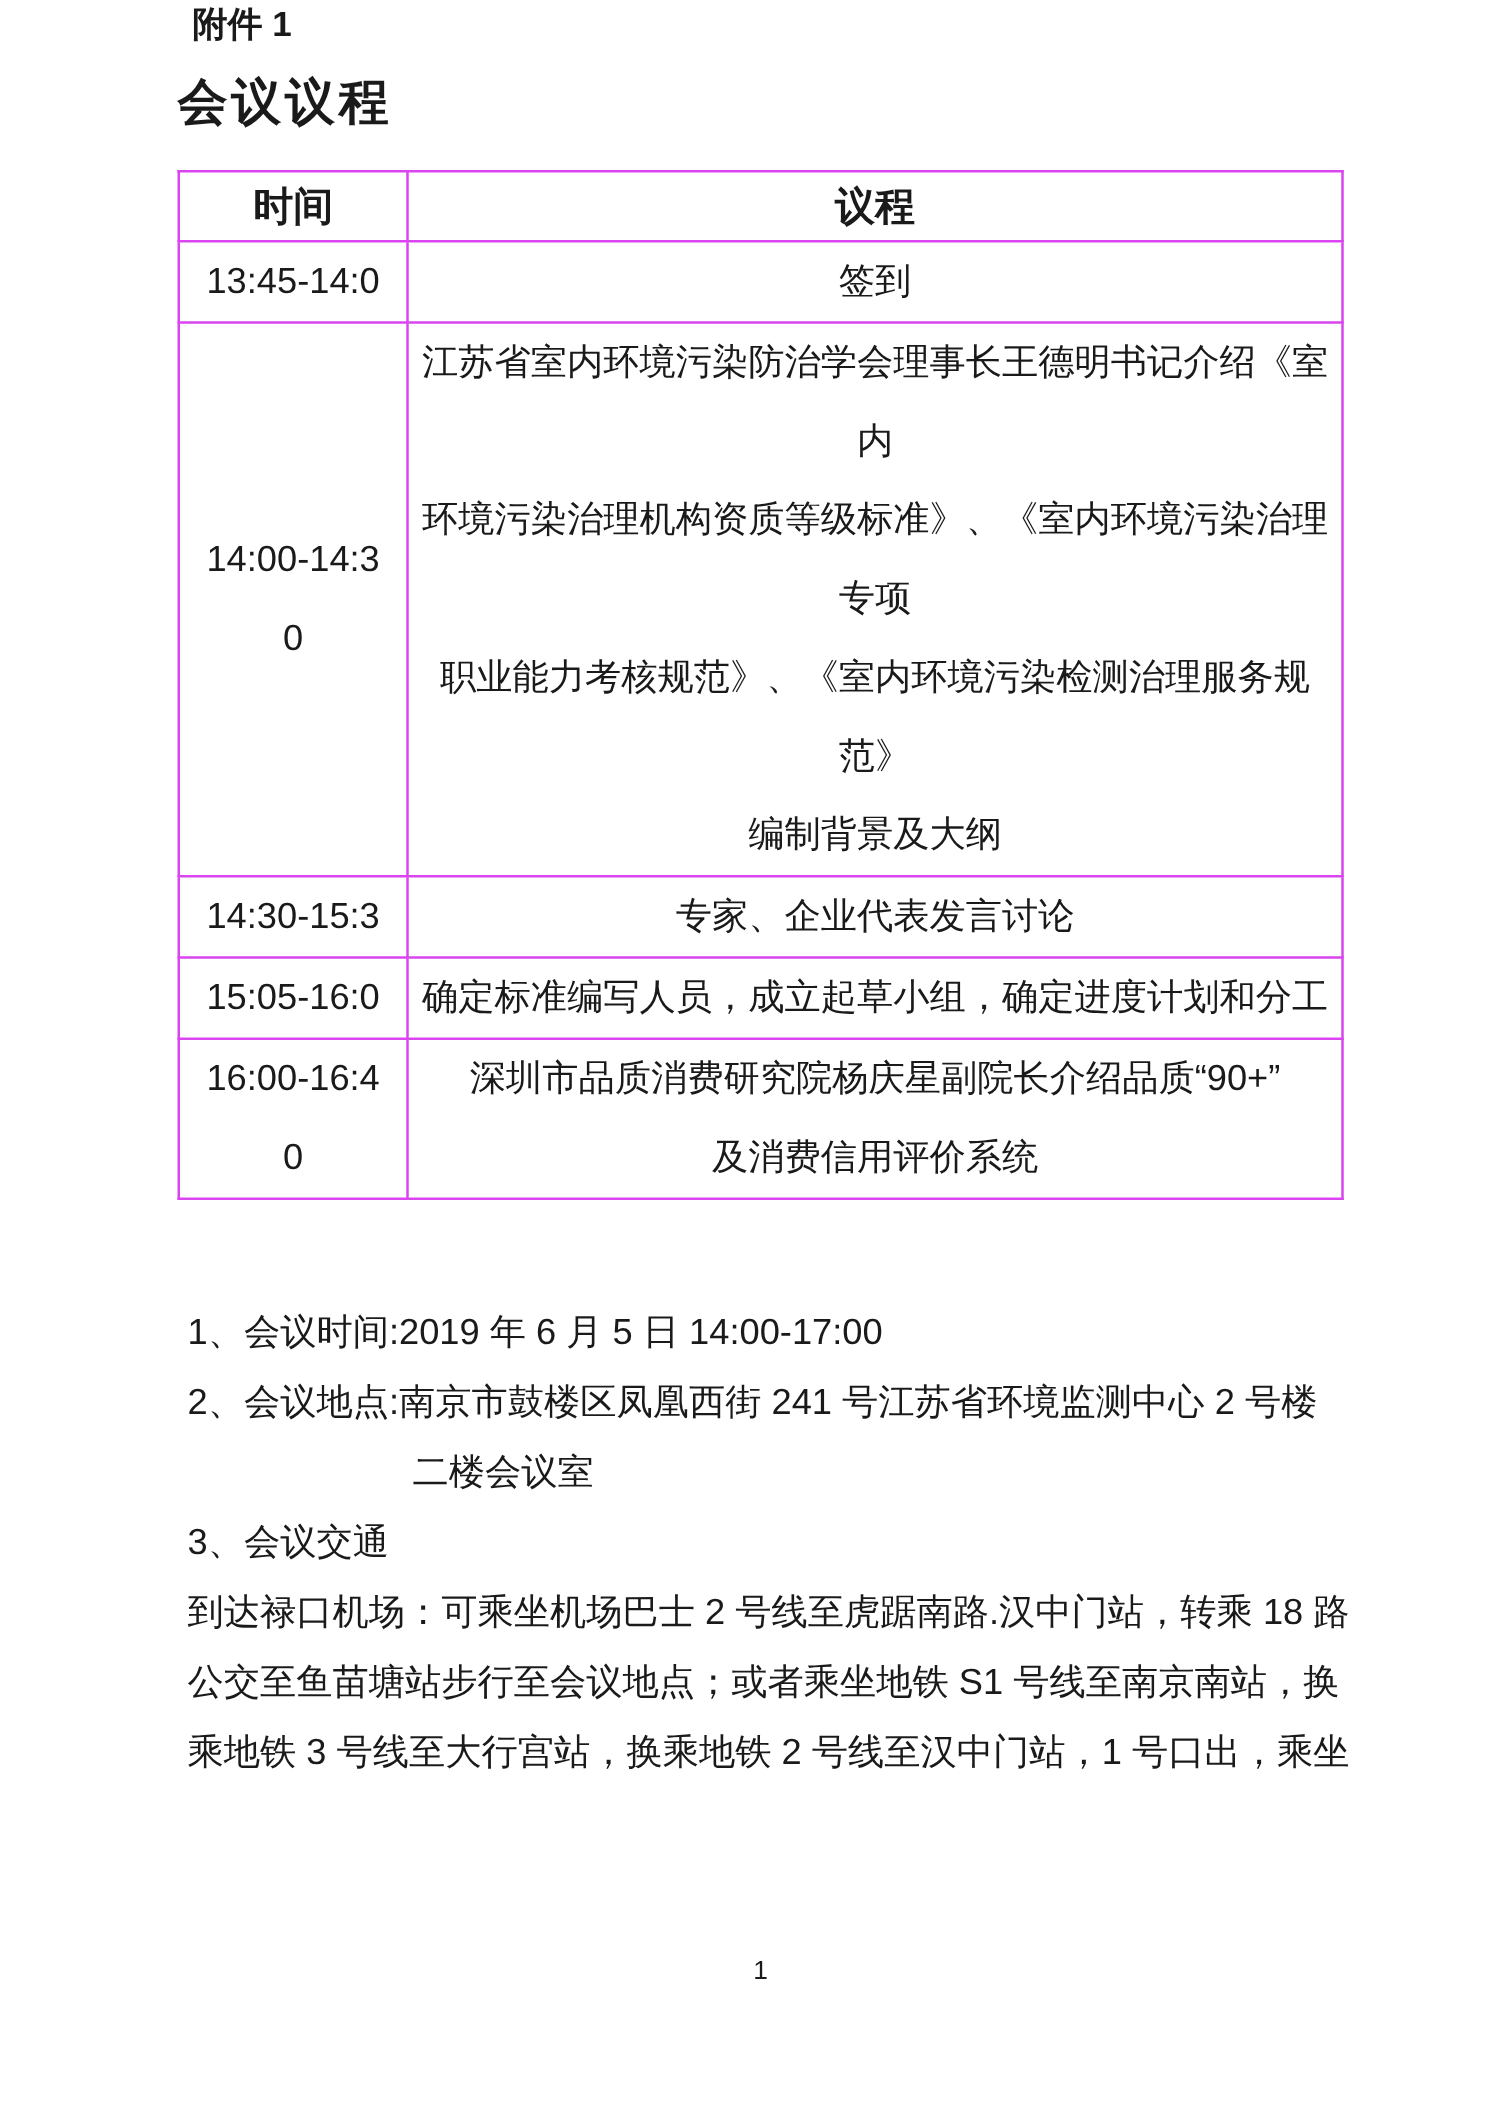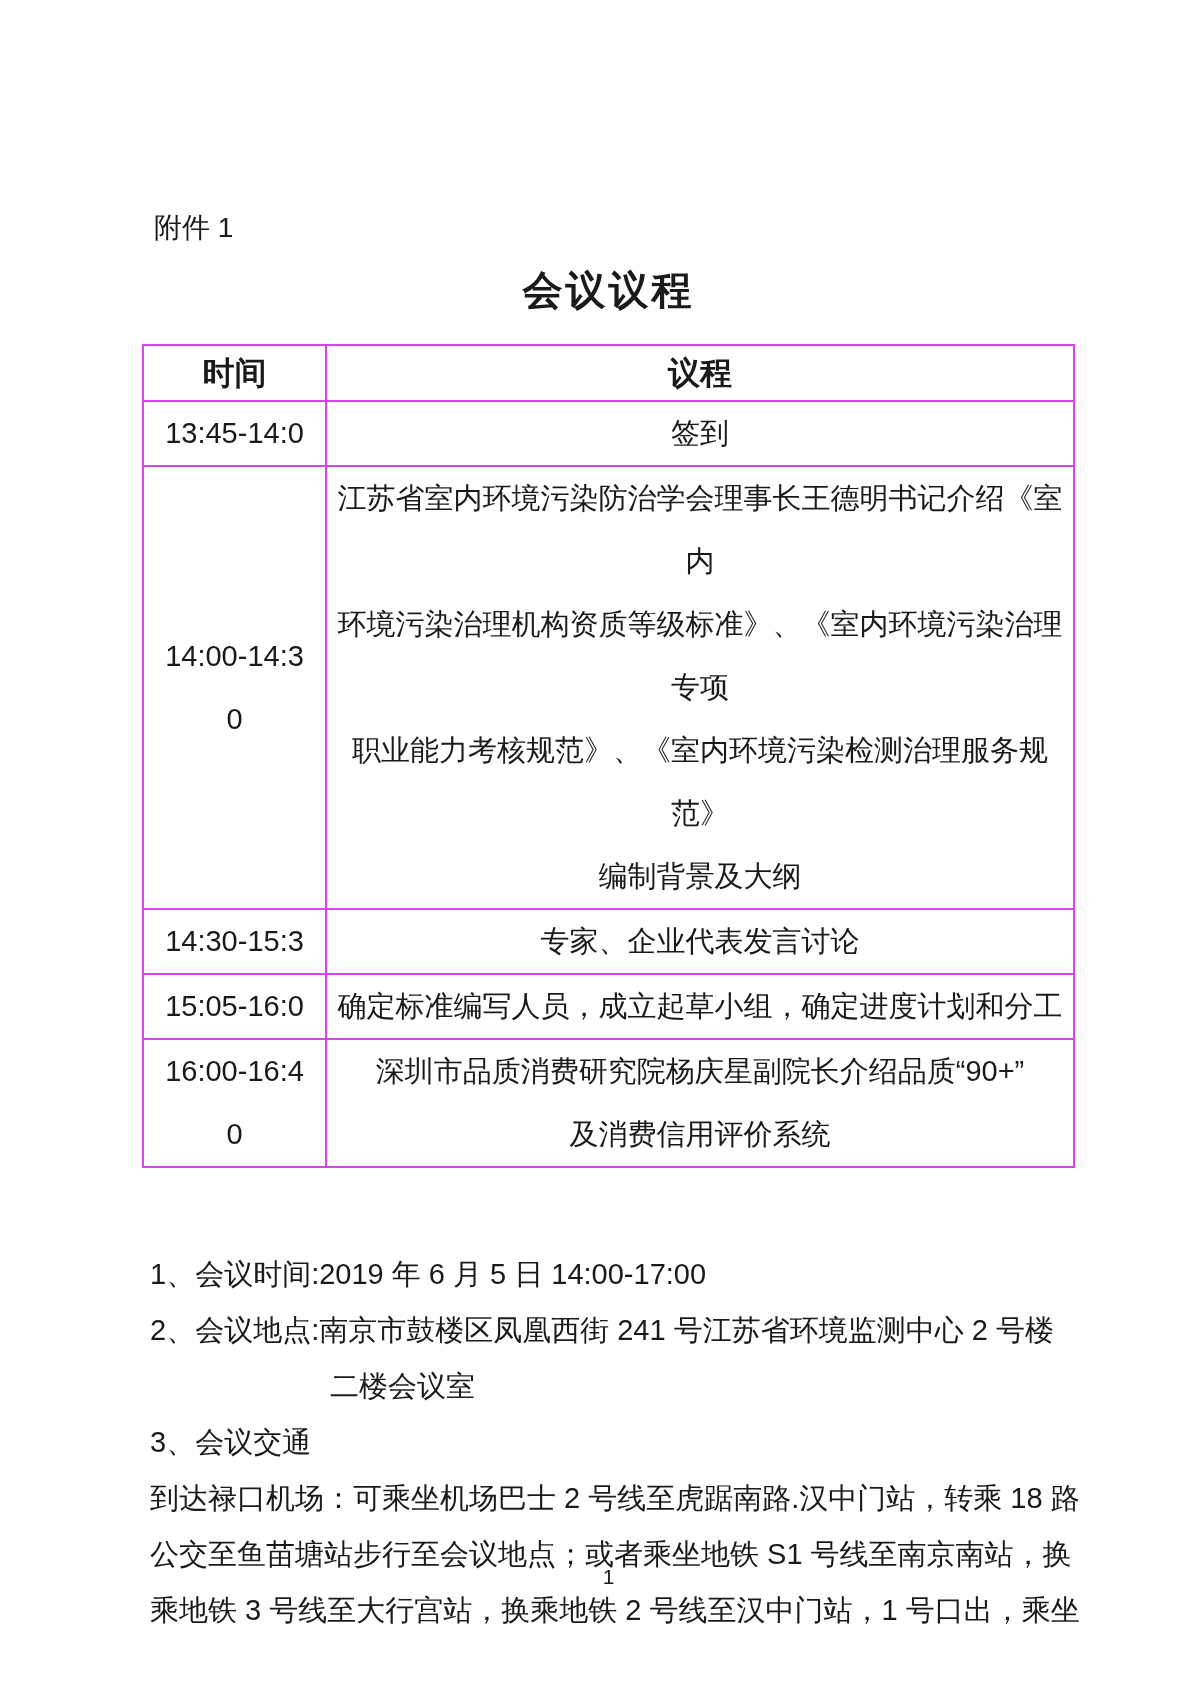--- a/index.html
+++ b/index.html
@@ -16,28 +16,27 @@
     background: #ffffff;
     overflow: hidden;
   }
   .content {
     position: absolute;
     left: 142px;
     top: 0;
     width: 933px;
   }
   .attachment {
-    margin-top: 208px;
     margin-left: 12px;
     font-size: 28px;
     line-height: 40px;
+    font-weight: bold;
   }
   .title {
     margin-top: 18px;
-    text-align: center;
     font-size: 40px;
     font-weight: bold;
     letter-spacing: 3px;
     line-height: 48px;
   }
   table.agenda {
     margin-top: 30px;
     width: 933px;
     border-collapse: collapse;
     table-layout: fixed;

